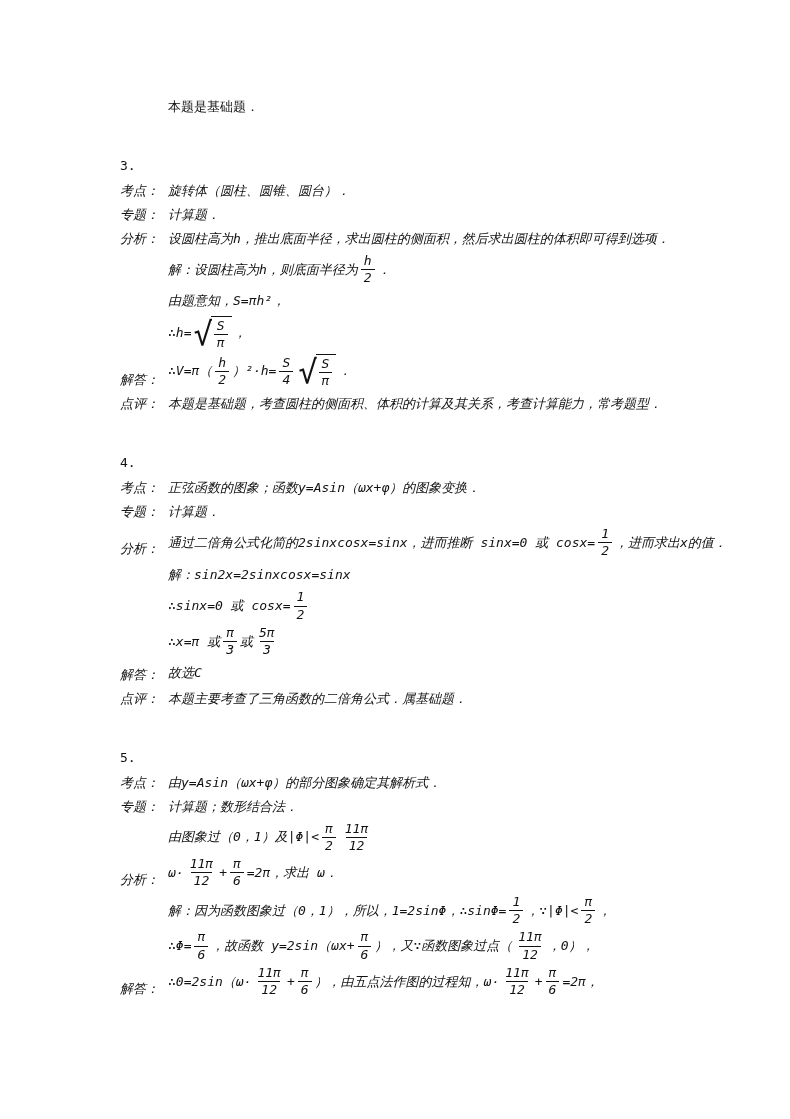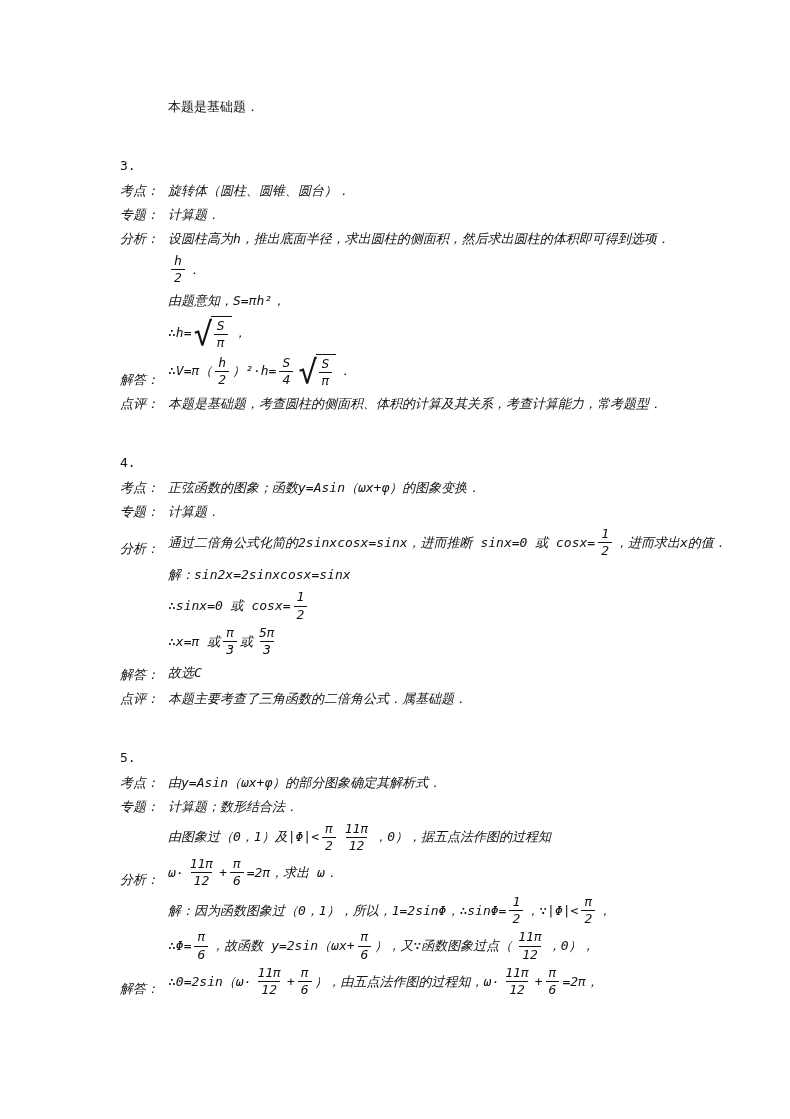--- a/index.html
+++ b/index.html
@@ -71,20 +71,21 @@
     <div class="row">
       <span class="label">分析：</span>
       <div class="content">
         <div class="line">设圆柱高为h，推出底面半径，求出圆柱的侧面积，然后求出圆柱的体积即可得到选项．</div>
       </div>
     </div>
     <div class="row">
       <span class="label">解答：</span>
       <div class="content">
         <div class="line rich">
+            <span class="txt">解：设圆柱高为h，则底面半径为</span>
             <span class="frac">
               <span class="fnum">h</span>
               <span class="fden">2</span>
             </span>
             <span class="txt">．</span>
           </div>
         <div class="line rich">
             <span class="txt">由题意知，S=πh²，</span>
           </div>
         <div class="line rich">
@@ -213,21 +214,20 @@
         <div class="line rich">
             <span class="txt">由图象过（0，1）及|Φ|&lt;</span>
             <span class="frac">
               <span class="fnum">π</span>
               <span class="fden">2</span>
             </span>
             <span class="frac">
               <span class="fnum">11π</span>
               <span class="fden">12</span>
             </span>
-            <span class="txt">，0），据五点法作图的过程知</span>
           </div>
         <div class="line rich">
             <span class="txt">ω·</span>
             <span class="frac">
               <span class="fnum">11π</span>
               <span class="fden">12</span>
             </span>
             <span class="txt">+</span>
             <span class="frac">
               <span class="fnum">π</span>

